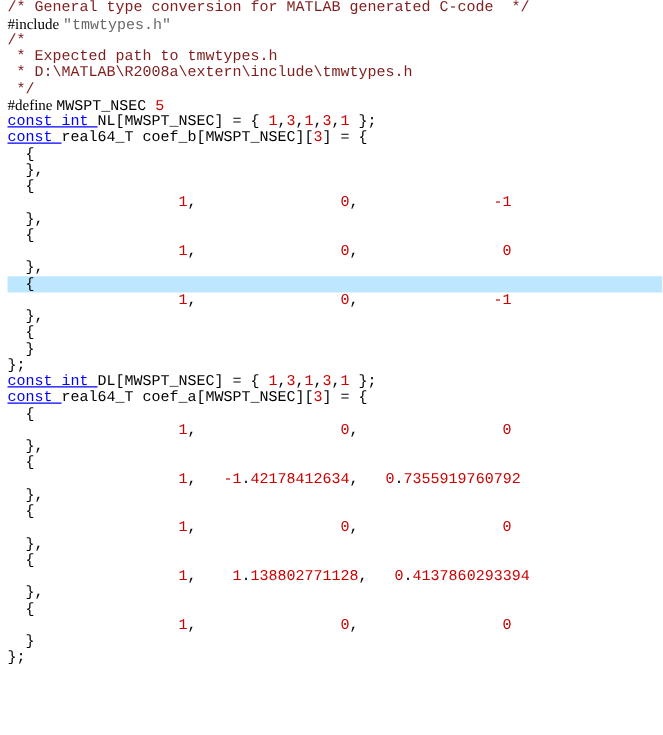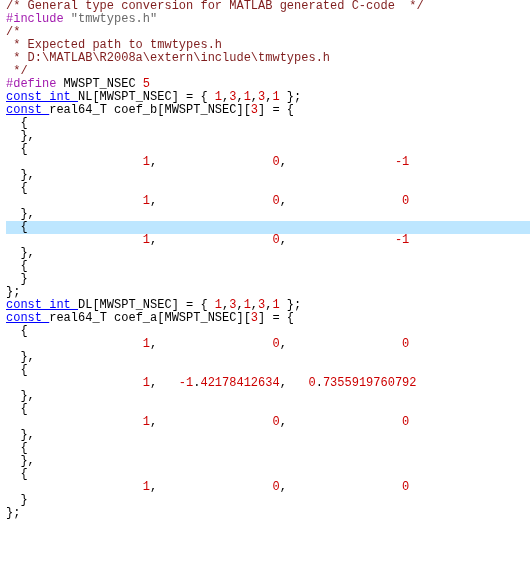--- a/index.html
+++ b/index.html
@@ -16,21 +16,21 @@
   .editor {
     width: 530px;
     padding-left: 6px;
     box-sizing: border-box;
   }
   .line {
     white-space: pre;
     height: 13px;
   }
   .c   { color: #7f1d1d; }  
-  .pp  { color: #a21caf; }  
+  .pp  { color: #000000; font-family: Liberation Serif, serif; }  
   .kw  { color: #0000ff; text-decoration: underline; }  
   .str { color: #696969; }  
   .num { color: #cc0000; }  
   .p   { color: #000000; }
   .hl  { background: #bde6ff; display:block; width:100%; }
 </style>
 </head>
 <body>
 
 <div class="editor" id="editor">
@@ -62,18 +62,19 @@
     <div class="line"><span class="p">  {</span></div>
     <div class="line"><span class="p">                   </span><span class="num">1</span><span class="p">,                </span><span class="num">0</span><span class="p">,                </span><span class="num">0</span></div>
     <div class="line"><span class="p">  },</span></div>
     <div class="line"><span class="p">  {</span></div>
     <div class="line"><span class="p">                   </span><span class="num">1</span><span class="p">,   </span><span class="num">-1</span><span class="p">.</span><span class="num">42178412634</span><span class="p">,   </span><span class="num">0</span><span class="p">.</span><span class="num">7355919760792</span></div>
     <div class="line"><span class="p">  },</span></div>
     <div class="line"><span class="p">  {</span></div>
     <div class="line"><span class="p">                   </span><span class="num">1</span><span class="p">,                </span><span class="num">0</span><span class="p">,                </span><span class="num">0</span></div>
     <div class="line"><span class="p">  },</span></div>
     <div class="line"><span class="p">  {</span></div>
+    <div class="line"><span class="p">                   </span><span class="num">1</span><span class="p">,    </span><span class="num">1</span><span class="p">.</span><span class="num">138802771128</span><span class="p">,   </span><span class="num">0</span><span class="p">.</span><span class="num">4137860293394</span></div>
     <div class="line"><span class="p">  },</span></div>
     <div class="line"><span class="p">  {</span></div>
     <div class="line"><span class="p">                   </span><span class="num">1</span><span class="p">,                </span><span class="num">0</span><span class="p">,                </span><span class="num">0</span></div>
     <div class="line"><span class="p">  }</span></div>
     <div class="line"><span class="p">};</span></div>
   </div>
 
 </body></html>

